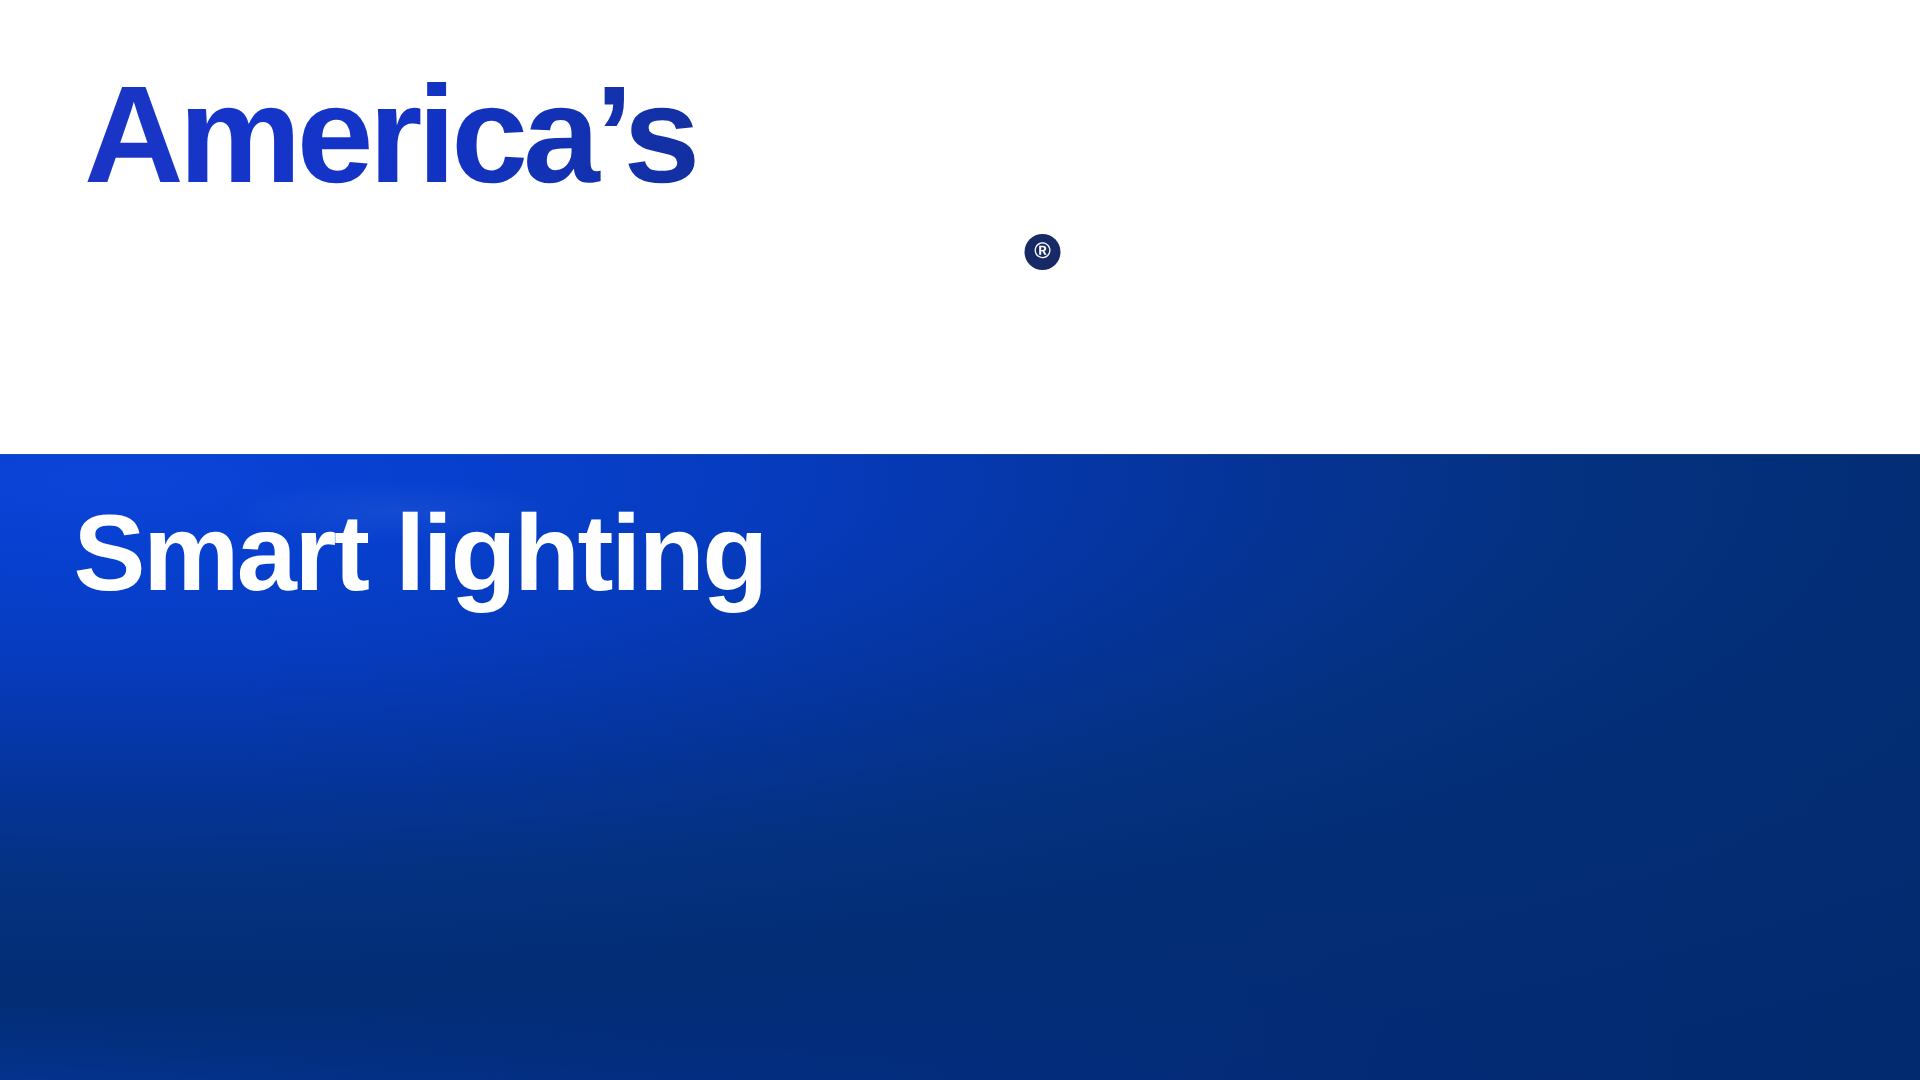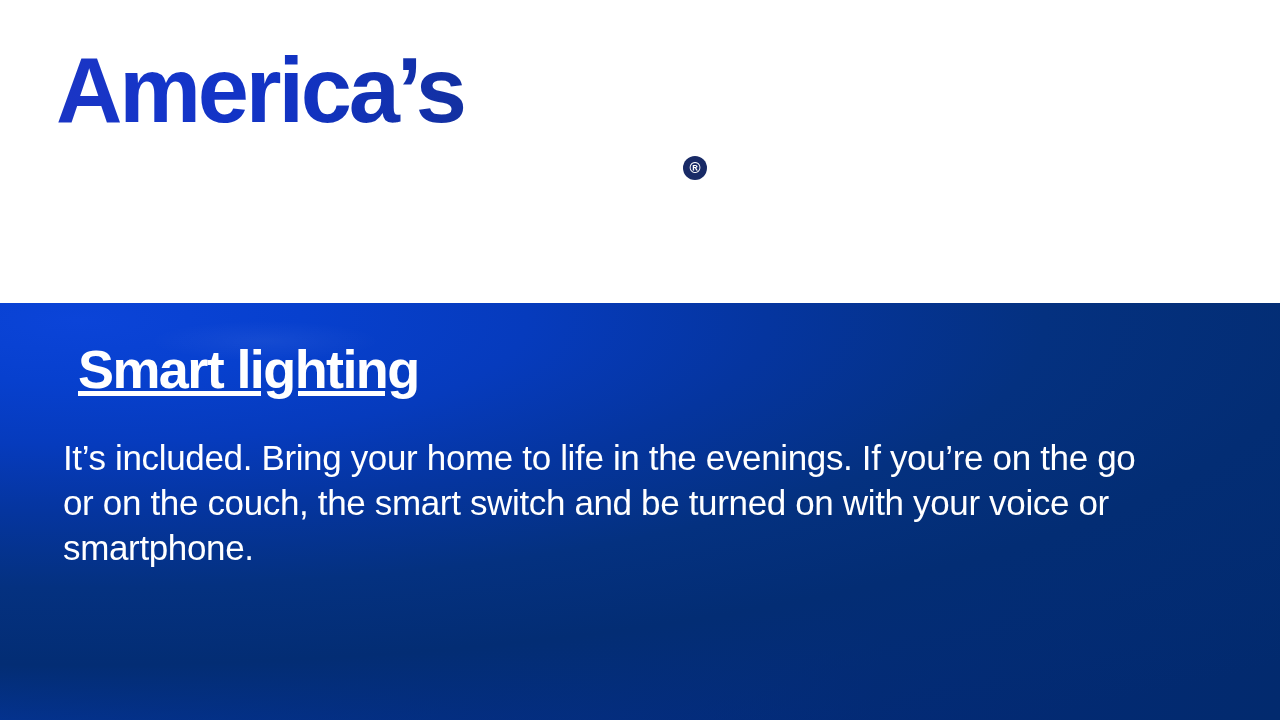--- a/index.html
+++ b/index.html
@@ -117,31 +117,30 @@
     left: 150px;
     top: 18px;
     width: 230px;
     height: 40px;
     background: radial-gradient(closest-side, rgba(255,255,255,0.055), rgba(255,255,255,0));
     pointer-events: none;
   }
 
   .headline {
     position: absolute;
-    left: 78px;
+    left: 49px;
     top: 36px;
     margin: 0;
     color: #ffffff;
     font-family: "Liberation Sans", sans-serif;
     font-weight: bold;
-    font-size: 54px;
+    font-size: 72px;
     line-height: 60px;
     letter-spacing: -1.6px;
     white-space: nowrap;
-    text-decoration: underline;
   }
 
   .body-copy {
     position: absolute;
     left: 63px;
     top: 132px;
     width: 1110px;
     margin: 0;
     color: #ffffff;
     font-family: "Liberation Sans", sans-serif;
@@ -161,17 +160,16 @@
       <span class="wordmark-line line1">America’s</span>
     </div>
     <div class="reg-mark">®</div>
   </div>
 
   <div class="blue-panel">
     <div class="panel-smudge"></div>
 
     <h1 class="headline">Smart lighting</h1>
 
-    <p class="body-copy">It’s included. Bring your home to life in the evenings. If you’re on the go or on the couch, the smart switch and be turned on with your voice or smartphone.</p>
 
   </div>
 
 </div>
 
 </body></html>

